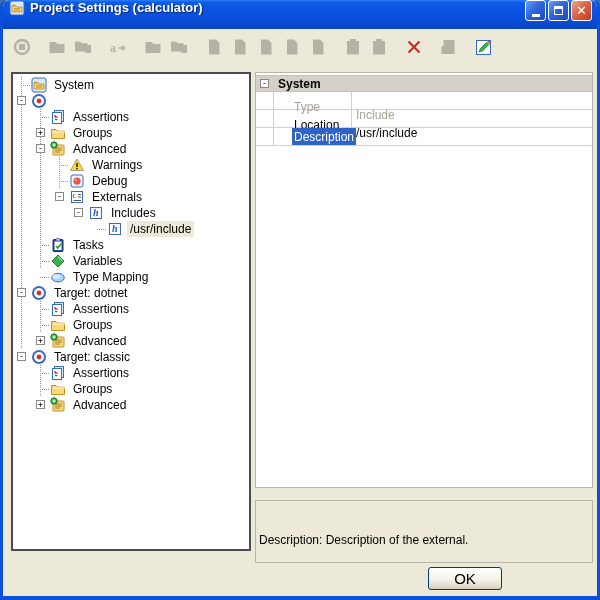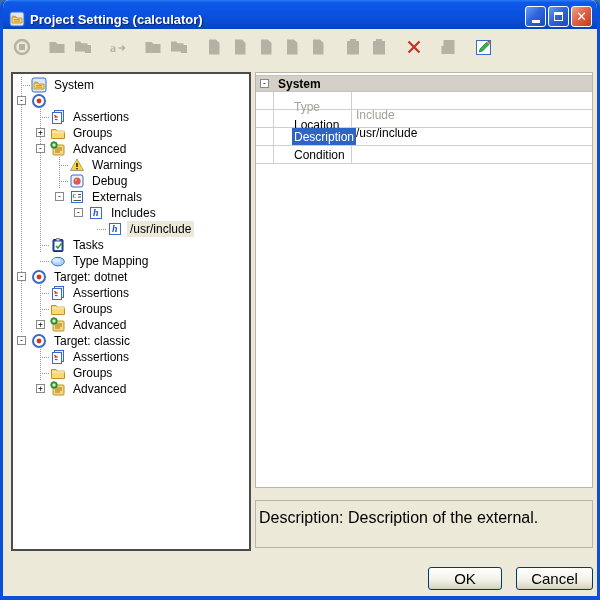--- a/index.html
+++ b/index.html
@@ -7,21 +7,21 @@
   .window{
     position:relative;width:600px;height:600px;
     background:#ece9d8;
     border-left:3px solid #0a50d8;border-right:3px solid #0a50d8;border-bottom:4px solid #0a50d8;
     border-radius:8px 8px 0 0;
     font-family:"Liberation Sans",sans-serif;font-size:12px;color:#000;
     overflow:hidden;
   }
   
   .titlebar{
-    height:29px;display:flex;align-items:flex-end;padding:0 5px 2px 6px;
+    height:29px;display:flex;align-items:flex-start;padding:0 5px 2px 6px;
     background:linear-gradient(to bottom,#2a80f5 0%,#0f5ae8 8%,#0b52e2 40%,#0a4ed8 70%,#0643bf 100%);
     border-radius:6px 6px 0 0;
   }
   .title-icon{width:16px;height:16px;margin-right:5px;flex:0 0 auto;}
   .title-text{color:#fff;font-weight:bold;font-size:13px;text-shadow:1px 1px 1px #0a246a;flex:1;
     white-space:nowrap;overflow:hidden;}
   .winbtn{width:21px;height:21px;margin-left:2px;border:1px solid #fff;border-radius:3px;
     display:flex;align-items:center;justify-content:center;flex:0 0 auto;}
   .winbtn.min,.winbtn.max{background:linear-gradient(135deg,#6d9cf7 0%,#2e66dd 45%,#1c49ba 100%);}
   .winbtn.close{background:linear-gradient(135deg,#f0a58c 0%,#de6547 45%,#c23a1d 100%);}
@@ -58,22 +58,22 @@
     font:8px/7px "DejaVu Sans Mono",monospace;text-align:center;}
   .phead-label{font-weight:bold;font-size:12px;}
   .prow{display:grid;grid-template-columns:18px 78px 1fr;height:18px;border-bottom:1px solid #cfcfcf;}
   .pgut{border-right:1px solid #cfcfcf;}
   .plab{border-right:1px solid #cfcfcf;display:flex;align-items:center;padding-left:18px;}
   .plab-inner{padding:0 2px;display:flex;align-items:center;height:100%;}
   .pval{display:flex;align-items:center;padding-left:4px;margin-top:16px;}
   .prow.disabled .plab-inner,.prow.disabled .pval{color:#a5a29a;text-align:center;}
   .prow.selected .plab-inner{background:var(--sel,#2f63c5);color:#fff;flex:1;}
   
-  .help{position:absolute;left:252px;top:500px;width:338px;height:48px;background:#ece9d8;
-    border:1px solid #b9b5a9;padding:8px 4px 0 3px;font-size:16px;}
+  .help{position:absolute;left:252px;top:500px;width:338px;height:63px;background:#ece9d8;
+    border:1px solid #b9b5a9;padding:32px 4px 0 3px;font-size:12px;}
   
   .btn{position:absolute;top:567px;height:23px;border:1px solid #003c74;border-radius:3px;
     background:linear-gradient(to bottom,#ffffff 0%,#f4f2e8 55%,#dfdac8 90%,#d2ccb8 100%);
     font-family:"Liberation Sans",sans-serif;font-size:15px;color:#000;
     display:flex;align-items:center;justify-content:center;}
   .btn.ok{left:425px;width:74px;}
   .btn.cancel{left:513px;width:77px;}
 </style>
 </head>
 <body>
@@ -348,20 +348,33 @@
         </span>
         <span class="ticon">
           <svg viewBox="0 0 16 16">
             <rect x="3" y="2.5" width="10" height="12" rx="1" fill="#2b4a9e" stroke="#16306e"></rect>
             <rect x="6" y="1.5" width="4" height="2.5" rx="1" fill="#c9cfe2" stroke="#16306e" stroke-width="0.6"></rect>
             <rect x="4.5" y="4.5" width="7" height="8.5" fill="#fff"></rect>
             <path d="M6 9 l1.8 2 L11.5 6.5" fill="none" stroke="#2aa336" stroke-width="1.6"></path>
           </svg>
         </span>
         <span class="tlabel">Tasks</span>
+      </div>
+      <div class="trow">
+        <span class="tsp line"></span>
+        <span class="tslot line">
+          <span class="tstub"></span>
+        </span>
+        <span class="ticon">
+          <svg viewBox="0 0 16 16">
+            <path d="M8 2 L14 8 L8 14 L2 8 Z" fill="#3cb04c" stroke="#1d7c2a"></path>
+            <path d="M8 3.6 L12.4 8" stroke="#8fd89a" stroke-width="1.4" fill="none"></path>
+          </svg>
+        </span>
+        <span class="tlabel">Variables</span>
       </div>
       <div class="trow">
         <span class="tsp line"></span>
         <span class="tslot">
           <span class="tstub"></span>
         </span>
         <span class="ticon">
           <svg viewBox="0 0 16 16">
             <ellipse cx="8" cy="8.6" rx="6.3" ry="4.3" fill="#a9d4f5" stroke="#3a6ac8"></ellipse>
             <ellipse cx="6.5" cy="7.4" rx="4" ry="2.2" fill="#d6ebfb"></ellipse>
@@ -503,30 +516,22 @@
           </div>
           <div class="pval">/usr/include</div>
         </div>
         <div class="prow selected">
           <div class="pgut"></div>
           <div class="plab">
             <span class="plab-inner">Description</span>
           </div>
           <div class="pval"></div>
         </div>
-        <div class="prow normal">
-          <div class="pgut"></div>
-          <div class="plab">
-            <span class="plab-inner">Condition</span>
-          </div>
-          <div class="pval"></div>
-        </div>
       </div>
   </div>
 
   <div class="help">
     <span>Description: Description of the external.</span>
   </div>
 
   <div class="btn ok">OK</div>
-  <div class="btn cancel">Cancel</div>
 
 </div>
 
 </body></html>

